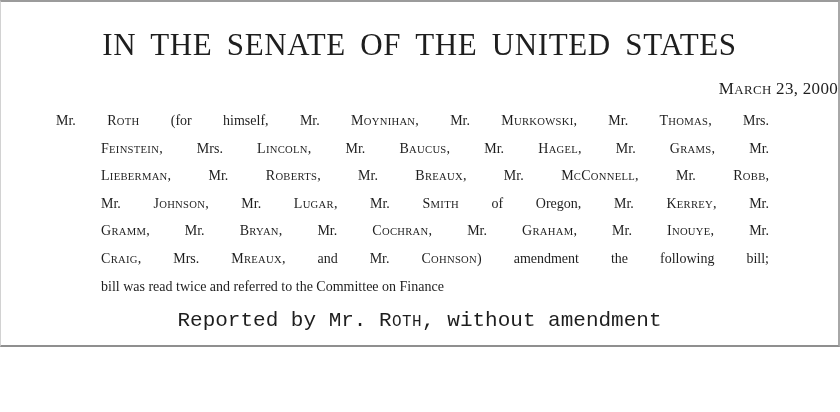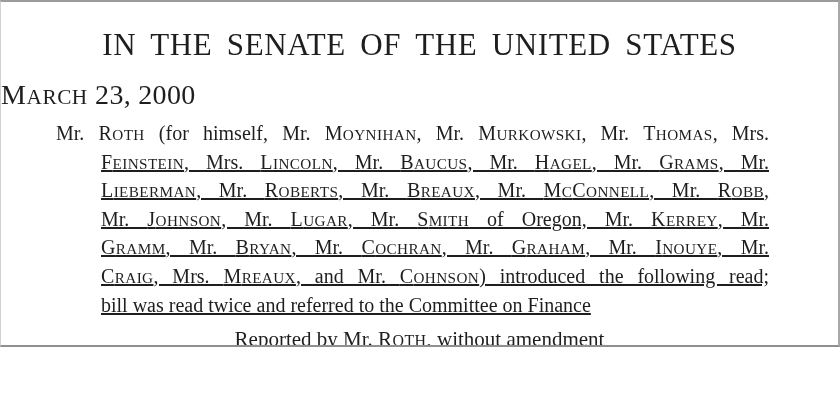--- a/index.html
+++ b/index.html
@@ -26,61 +26,62 @@
   }
   .doc-title {
     margin-top: 25px;
     text-align: center;
     font-size: 31px;
     letter-spacing: 0.6px;
     word-spacing: 0.2em;
     white-space: nowrap;
   }
   .doc-date {
-    text-align: left;
-    font-size: 28px;
+    text-align: right;
+    font-size: 17px;
     letter-spacing: 0.3px;
   }
   .date-first { margin-top: 16px; }
   .date-second { margin-top: 13px; }
   .sponsor-paragraph {
     margin-top: 9px;
     margin-left: 55px;
     width: 713px;
-    font-size: 20px;
+    font-size: 14px;
     line-height: 26.6px;
   }
   .para-line { text-align: left; }
-  .para-line.indent { padding-left: 45px; text-decoration: underline; }
+  .para-line.indent { padding-left: 45px; }
   .para-line.just {
     text-align: justify;
     text-align-last: justify;
   }
   .reported-line {
     margin-top: 9px;
     text-align: center;
     font-size: 21px;
+    font-family: Liberation Mono, monospace;
   }
   
   .sc { letter-spacing: 0.02em; }
   .sc-small { font-size: 0.76em; }
 </style>
 </head>
 <body>
 
 <div class="page">
   <div class="doc-title">IN THE SENATE OF THE UNITED STATES</div>
 
   <div class="doc-date date-first"><span class="sc"><span>M</span><span class="sc-small">ARCH</span></span><span> 23, 2000</span></div>
 
   <div class="sponsor-paragraph">
       <div class="para-line just"><span>Mr. </span><span class="sc"><span>R</span><span class="sc-small">OTH</span></span><span> (for himself, Mr. </span><span class="sc"><span>M</span><span class="sc-small">OYNIHAN</span></span><span>, Mr. </span><span class="sc"><span>M</span><span class="sc-small">URKOWSKI</span></span><span>, Mr. </span><span class="sc"><span>T</span><span class="sc-small">HOMAS</span></span><span>, Mrs.</span></div>
       <div class="para-line indent just"><span class="sc"><span>F</span><span class="sc-small">EINSTEIN</span></span><span>, Mrs. </span><span class="sc"><span>L</span><span class="sc-small">INCOLN</span></span><span>, Mr. </span><span class="sc"><span>B</span><span class="sc-small">AUCUS</span></span><span>, Mr. </span><span class="sc"><span>H</span><span class="sc-small">AGEL</span></span><span>, Mr. </span><span class="sc"><span>G</span><span class="sc-small">RAMS</span></span><span>, Mr.</span></div>
       <div class="para-line indent just"><span class="sc"><span>L</span><span class="sc-small">IEBERMAN</span></span><span>, Mr. </span><span class="sc"><span>R</span><span class="sc-small">OBERTS</span></span><span>, Mr. </span><span class="sc"><span>B</span><span class="sc-small">REAUX</span></span><span>, Mr. </span><span class="sc"><span>M</span><span class="sc-small">C</span><span>C</span><span class="sc-small">ONNELL</span></span><span>, Mr. </span><span class="sc"><span>R</span><span class="sc-small">OBB</span></span><span>,</span></div>
       <div class="para-line indent just"><span>Mr. </span><span class="sc"><span>J</span><span class="sc-small">OHNSON</span></span><span>, Mr. </span><span class="sc"><span>L</span><span class="sc-small">UGAR</span></span><span>, Mr. </span><span class="sc"><span>S</span><span class="sc-small">MITH</span></span><span> of Oregon, Mr. </span><span class="sc"><span>K</span><span class="sc-small">ERREY</span></span><span>, Mr.</span></div>
       <div class="para-line indent just"><span class="sc"><span>G</span><span class="sc-small">RAMM</span></span><span>, Mr. </span><span class="sc"><span>B</span><span class="sc-small">RYAN</span></span><span>, Mr. </span><span class="sc"><span>C</span><span class="sc-small">OCHRAN</span></span><span>, Mr. </span><span class="sc"><span>G</span><span class="sc-small">RAHAM</span></span><span>, Mr. </span><span class="sc"><span>I</span><span class="sc-small">NOUYE</span></span><span>, Mr.</span></div>
-      <div class="para-line indent just"><span class="sc"><span>C</span><span class="sc-small">RAIG</span></span><span>, Mrs. </span><span class="sc"><span>M</span><span class="sc-small">REAUX</span></span><span>, and Mr. </span><span class="sc"><span>C</span><span class="sc-small">OHNSON</span></span><span>) introduced the following read;</span></div>
+      <div class="para-line indent just"><span class="sc"><span>C</span><span class="sc-small">RAIG</span></span><span>, Mrs. </span><span class="sc"><span>M</span><span class="sc-small">REAUX</span></span><span>, and Mr. </span><span class="sc"><span>C</span><span class="sc-small">OHNSON</span></span><span>) amendment the following bill;</span></div>
       <div class="para-line indent"><span>bill was read twice and referred to the Committee on Finance</span></div>
     </div>
 
 
   <div class="reported-line"><span>Reported by Mr. </span><span class="sc"><span>R</span><span class="sc-small">OTH</span></span><span>, without amendment</span></div>
 </div>
 
 </body></html>

